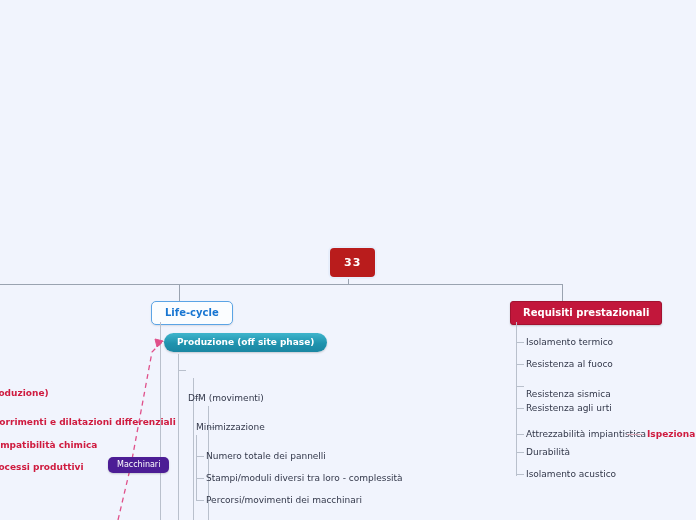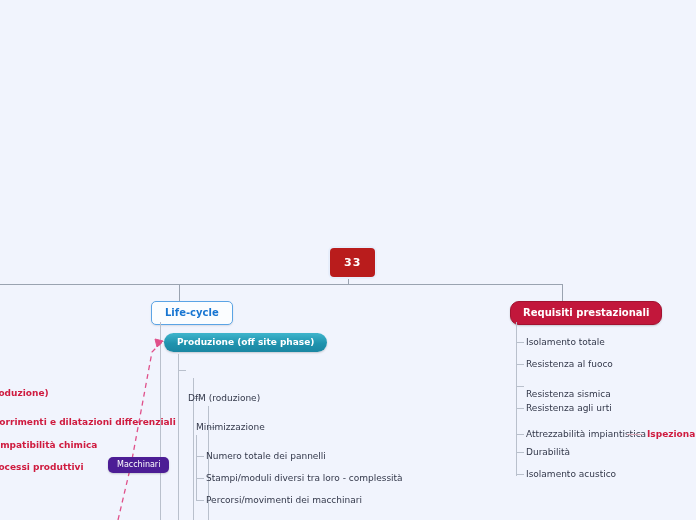--- a/index.html
+++ b/index.html
@@ -74,21 +74,21 @@
     padding: 6px 13px;
     box-shadow: 0 1px 2px rgba(0,0,0,0.10);
   }
 
   .node-branch-red {
     background: #c2173b;
     color: #ffffff;
     font-size: 10px;
     font-weight: bold;
     border: 1px solid #a21230;
-    border-radius: 9px;
+    border-radius: 3px;
     padding: 6px 12px;
     box-shadow: 0 1px 2px rgba(0,0,0,0.18);
   }
 
   .node-pill-teal {
     background: linear-gradient(to bottom, #3fb5cc 0%, #1f93ae 55%, #1a86a2 100%);
     color: #ffffff;
     font-size: 9px;
     font-weight: bold;
     border-radius: 11px;
@@ -149,21 +149,21 @@
   <div class="trunk" style="left:160px; top:322px; height:198px;"></div>
   <div class="stub" style="left:160px; top:341px; width:5px;"></div>
 
   <div class="node node-pill-teal" style="left:164px; top:333px;">Produzione (off site phase)</div>
 
   <div class="trunk" style="left:178px; top:354px; height:166px;"></div>
   <div class="stub" style="left:178px; top:370px; width:8px;"></div>
 
   <div class="trunk" style="left:193px; top:378px; height:142px;"></div>
   <div class="stub" style="left:193px; top:398px; width:8px;"></div>
-  <div class="leaf" style="left:188px; top:394px;">DfM (roduzione)</div>
+  <div class="leaf" style="left:188px; top:394px;">DfM (movimenti)</div>
 
   <div class="trunk" style="left:208px; top:406px; height:114px;"></div>
   <div class="stub" style="left:208px; top:427px; width:8px;"></div>
   <div class="leaf" style="left:196px; top:423px;">Minimizzazione</div>
 
   <div class="trunk" style="left:196px; top:435px; height:66px;"></div>
   <div class="stub" style="left:196px; top:456px; width:8px;"></div>
   <div class="stub" style="left:196px; top:478px; width:8px;"></div>
   <div class="stub" style="left:196px; top:500px; width:8px;"></div>
 
@@ -176,21 +176,21 @@
   <div class="trunk" style="left:516px; top:322px; height:154px;"></div>
 
   <div class="stub" style="left:516px; top:342px; width:8px;"></div>
   <div class="stub" style="left:516px; top:364px; width:8px;"></div>
   <div class="stub" style="left:516px; top:386px; width:8px;"></div>
   <div class="stub" style="left:516px; top:408px; width:8px;"></div>
   <div class="stub" style="left:516px; top:434px; width:8px;"></div>
   <div class="stub" style="left:516px; top:452px; width:8px;"></div>
   <div class="stub" style="left:516px; top:474px; width:8px;"></div>
 
-  <div class="leaf" style="left:526px; top:338px;">Isolamento totale</div>
+  <div class="leaf" style="left:526px; top:338px;">Isolamento termico</div>
   <div class="leaf" style="left:526px; top:360px;">Resistenza al fuoco</div>
   <div class="leaf" style="left:526px; top:382px;margin-top:8px;">Resistenza sismica</div>
   <div class="leaf" style="left:526px; top:404px;">Resistenza agli urti</div>
   <div class="leaf" style="left:526px; top:430px;">Attrezzabilità impiantistica</div>
   <div class="leaf" style="left:526px; top:448px;">Durabilità</div>
   <div class="leaf" style="left:526px; top:470px;">Isolamento acustico</div>
 
   <div class="stub" style="left:627px; top:434px; width:16px; border-top-color:#d8a8b6;"></div>
   <div class="leaf-red" style="left:647px; top:430px;">Ispezionabilità</div>
 

